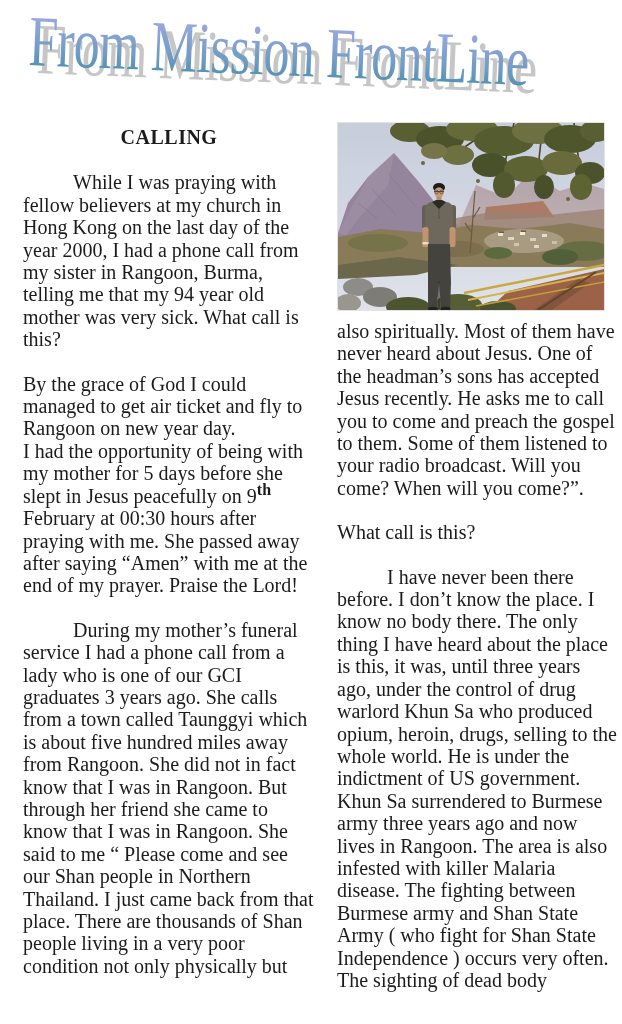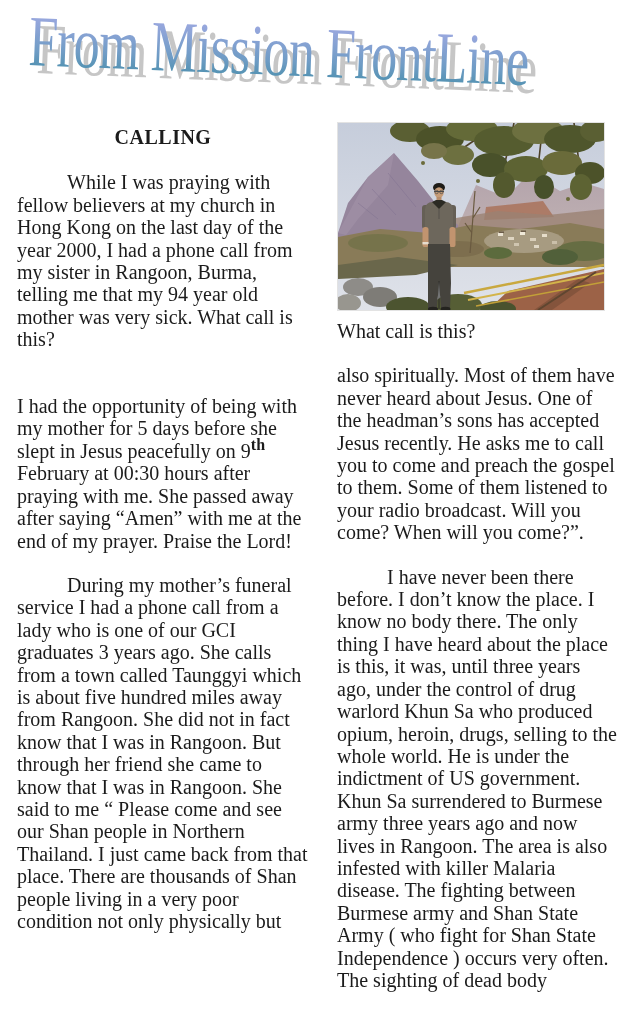--- a/index.html
+++ b/index.html
@@ -12,21 +12,21 @@
   .masthead text{
     font-family:"Liberation Serif",serif;
     font-size:72px;
     letter-spacing:-1px;
   }
   .t-shadow{opacity:.8;}
   
   .col{position:absolute;font-size:20px;line-height:22.4px;}
   .col p{margin:6px 0 22px 0;}
   .col p.indent{text-indent:50px;}
-  .col-left{left:17px;top:126px;width:292px;font-family:Liberation Serif, serif;}
+  .col-left{left:23px;top:126px;width:292px;font-family:Liberation Serif, serif;}
   .col-right{left:337px;top:122px;width:281px;}
   .heading{
     font-size:20px;font-weight:bold;text-align:center;
     margin:0 0 23px 0;letter-spacing:.5px;
   }
   sup.th{font-size:16px;font-weight:bold;line-height:0;vertical-align:super;}
   
   .photo{display:block;border:1px solid #e3e3e3;margin:0 0 9px 0;background:#cfd5df;}
 </style>
 </head>
@@ -42,21 +42,21 @@
         <stop offset="1" stop-color="#20808f"></stop>
       </linearGradient>
     </defs>
     <text class="t-shadow" x="36" y="73" transform="rotate(2.3 36 73)" textLength="500" lengthAdjust="spacingAndGlyphs" fill="#b9b9b9">From Mission FrontLine</text>
     <text class="t-main" x="28" y="65" transform="rotate(2.3 28 65)" textLength="500" lengthAdjust="spacingAndGlyphs" fill="url(#titleGrad)">From Mission FrontLine</text>
   </svg>
 
   <div class="col col-left">
     <h2 class="heading">CALLING</h2>
     <p class="indent">While I was praying with fellow believers at my church in Hong Kong on the last day of the year 2000, I had a phone call from my sister in Rangoon, Burma, telling me that my 94 year old mother was very sick. What call is this?</p>
-    <p><br><span>I had the opportunity of being with my mother for 5 days before she slept in Jesus peacefully on 9</span><sup class="th">th</sup><span> February at 00:30 hours after praying with me. She passed away after saying “Amen” with me at the end of my prayer. Praise the Lord!</span></p>
+    <p><span>By the grace of God I could managed to get air ticket and fly to Rangoon on new year day.</span><br><span>I had the opportunity of being with my mother for 5 days before she slept in Jesus peacefully on 9</span><sup class="th">th</sup><span> February at 00:30 hours after praying with me. She passed away after saying “Amen” with me at the end of my prayer. Praise the Lord!</span></p>
     <p class="indent">During my mother’s funeral service I had a phone call from a lady who is one of our GCI graduates 3 years ago. She calls from a town called Taunggyi which is about five hundred miles away from Rangoon. She did not in fact know that I was in Rangoon. But through her friend she came to know that I was in Rangoon. She said to me “ Please come and see our Shan people in Northern Thailand. I just came back from that place. There are thousands of Shan people living in a very poor condition not only physically but</p>
   </div>
 
   <div class="col col-right">
 
     <svg class="photo" width="266" height="187" viewBox="0 0 266 187" role="img" aria-label="Man wearing glasses and a gray polo shirt standing on a hillside with mountains, a tree canopy and a distant village behind him">
       <defs>
         <linearGradient id="skyGrad" x1="0" y1="0" x2="0" y2="1">
           <stop offset="0" stop-color="#c6cddb"></stop>
           <stop offset="1" stop-color="#dfe2e9"></stop>
@@ -157,18 +157,18 @@
         <ellipse cx="252" cy="50" rx="15" ry="11" fill="#4c5229"></ellipse>
         <ellipse cx="166" cy="62" rx="11" ry="13" fill="#53592e"></ellipse>
         <ellipse cx="206" cy="64" rx="10" ry="12" fill="#47502a"></ellipse>
         <ellipse cx="243" cy="64" rx="11" ry="13" fill="#5d6333"></ellipse>
         <circle cx="85" cy="40" r="2" fill="#6b6b3a"></circle>
         <circle cx="140" cy="58" r="2" fill="#6b6b3a"></circle>
         <circle cx="230" cy="76" r="2" fill="#6b6b3a"></circle>
       </g>
     </svg>
 
+    <p>also spiritually. Most of them have never heard about Jesus. One of the headman’s sons has accepted Jesus recently. He asks me to call you to come and preach the gospel to them. Some of them listened to your radio broadcast. Will you come? When will you come?”.</p>
     <p>What call is this?</p>
-    <p>also spiritually. Most of them have never heard about Jesus. One of the headman’s sons has accepted Jesus recently. He asks me to call you to come and preach the gospel to them. Some of them listened to your radio broadcast. Will you come? When will you come?”.</p>
     <p class="indent">I have never been there before. I don’t know the place. I know no body there. The only thing I have heard about the place is this, it was, until three years ago, under the control of drug warlord Khun Sa who produced opium, heroin, drugs, selling to the whole world. He is under the indictment of US government. Khun Sa surrendered to Burmese army three years ago and now lives in Rangoon. The area is also infested with killer Malaria disease. The fighting between Burmese army and Shan State Army ( who fight for Shan State Independence ) occurs very often. The sighting of dead body</p>
   </div>
 
 </div>
 
 </body></html>

